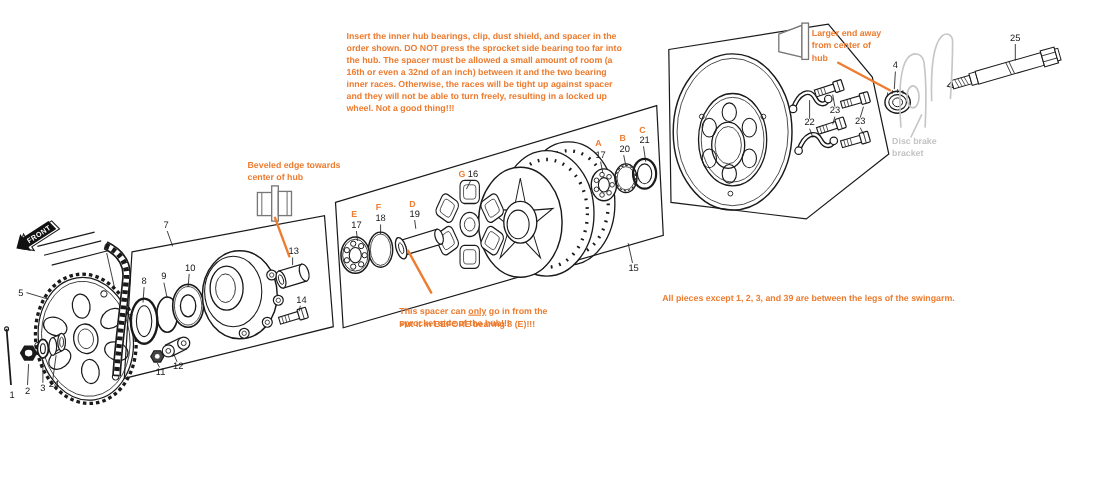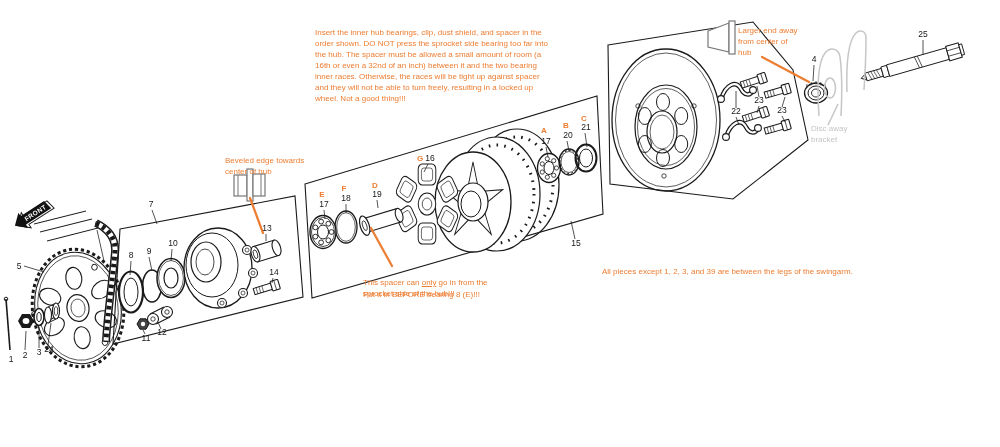--- a/index.html
+++ b/index.html
@@ -1,22 +1,22 @@
 <!DOCTYPE html>
 <html style="--orange: #ED7D31; --gray-text: #c4c4c4; --gray-metal: #c6c6c6;"><head>
 <meta charset="utf-8">
 <style>
   html,body{margin:0;padding:0;background:#fff}
   #stage{position:relative;width:1000px;height:447px;background:#fff;overflow:hidden;
          font-family:"Liberation Sans",sans-serif}
   #diagram{position:absolute;left:0;top:0}
-  .note{position:absolute;font-weight:normal;font-size:8px;line-height:10.8px;
+  .note{position:absolute;font-weight:bold;font-size:8px;line-height:10.8px;
         color:var(--orange,#ED7D31);white-space:pre-line}
   #insert-note{left:315px;top:27px;line-height:11px}
-  #beveled-note{left:225px;top:156px}
+  #beveled-note{left:225px;top:146px}
   #larger-note{left:738px;top:26px}
   #spacer-note{left:363px;top:267px}
   #spacer-note2{left:363px;top:290px}
   #swingarm-note{left:602px;top:267px}
   #disc-bracket{left:811px;top:124px;color:var(--gray-text,#c4c4c4)}
   .ul{text-decoration:underline}
   .s{stroke:#1a1a1a;fill:none}
   .sw{stroke:#1a1a1a;fill:#fff}
   .leader{stroke:#1a1a1a;stroke-width:.75}
   .orange-line{stroke:var(--orange,#ED7D31);stroke-width:2.2;stroke-linecap:round}
@@ -403,16 +403,16 @@
 </div>
 
 <div id="larger-note" class="note">Larger end away
 from center of
 hub</div>
 
 <div id="spacer-note2" class="note">Put it in BEFORE bearing 8 (E)!!!</div>
 
 <div id="swingarm-note" class="note">All pieces except 1, 2, 3, and 39 are between the legs of the swingarm.</div>
 
-<div id="disc-bracket" class="note gray-note">Disc away
+<div id="disc-bracket" class="note gray-note">Disc brake
 bracket</div>
 
 </div>
 
 </body></html>

